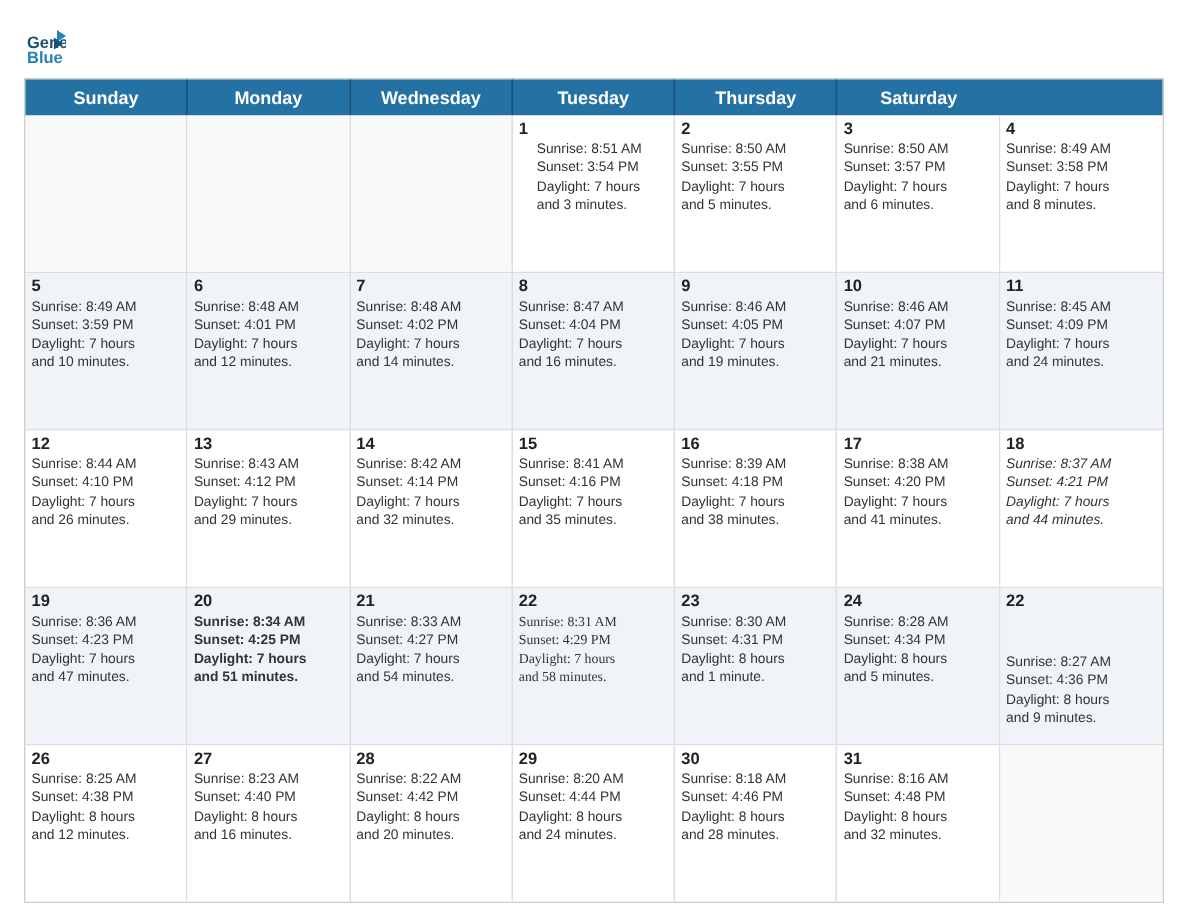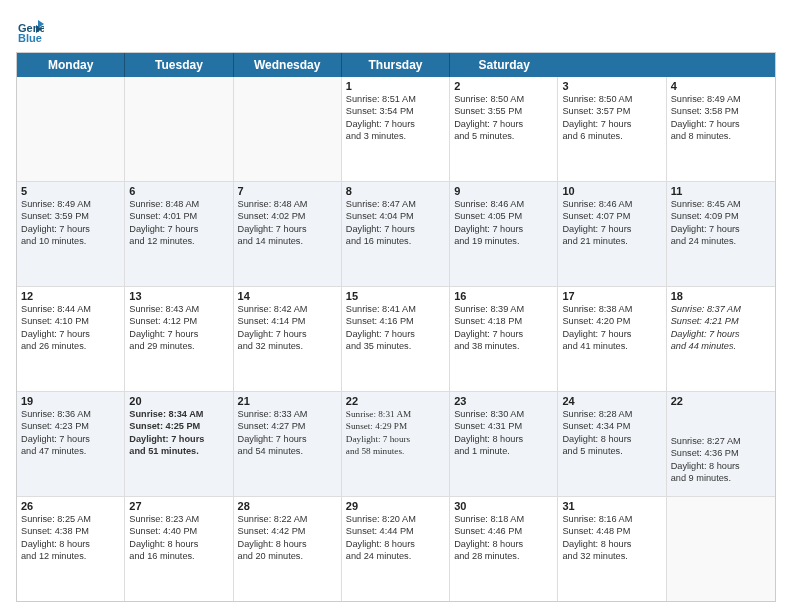--- a/index.html
+++ b/index.html
@@ -119,34 +119,35 @@
       </div>
     </div>
     <div class="title-block">
       <div class="cal-title"></div>
       <div class="cal-subtitle"></div>
     </div>
   </div>
 
   <div class="calendar">
     <div class="cal-header-row">
+    <div class="cal-header-cell">Sunday</div>
         <div class="cal-header-cell">Monday</div>
+        <div class="cal-header-cell">Wednesday</div>
         <div class="cal-header-cell">Tuesday</div>
-        <div class="cal-header-cell">Wednesday</div>
         <div class="cal-header-cell">Thursday</div>
         <div class="cal-header-cell">Saturday</div>
       </div>
     <div class="cal-body">
     <div class="cal-row">
           <div class="cal-cell empty"></div>
           <div class="cal-cell empty"></div>
           <div class="cal-cell empty"></div>
           <div class="cal-cell">
             <div class="day-num">1</div>
-            <div class="cell-info" style="white-space: pre-line;">Sunrise: 8:51 AM
+            <div class="cell-info" style="white-space: pre-line; margin-left: 12px;">Sunrise: 8:51 AM
 Sunset: 3:54 PM
 Daylight: 7 hours
 and 3 minutes.</div>
           </div>
           <div class="cal-cell">
             <div class="day-num">2</div>
             <div class="cell-info" style="white-space: pre-line;">Sunrise: 8:50 AM
 Sunset: 3:55 PM
 Daylight: 7 hours
 and 5 minutes.</div>

